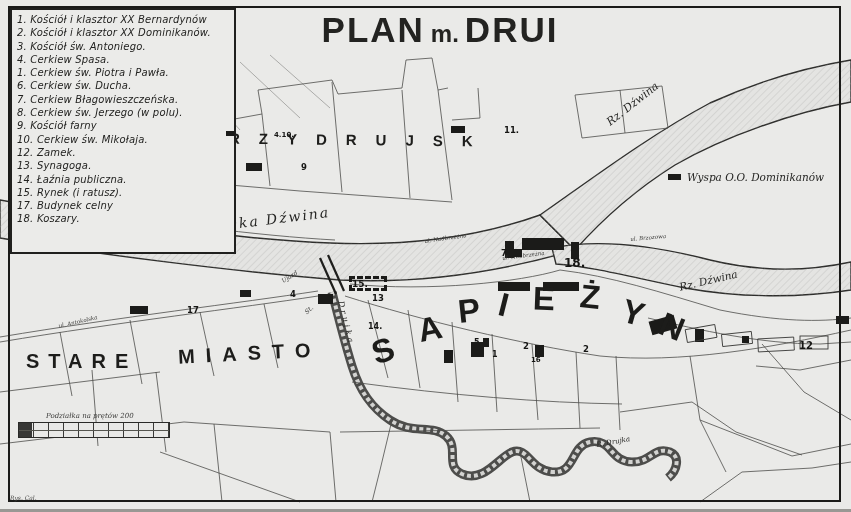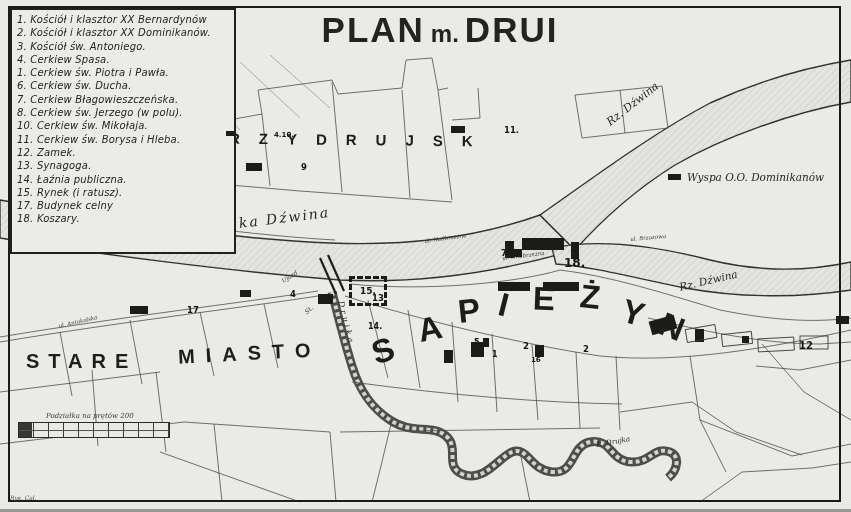--- a/index.html
+++ b/index.html
@@ -32,22 +32,22 @@
   .water{position:absolute;font-family:"DejaVu Serif",serif;font-style:italic;color:#262624;z-index:4;white-space:nowrap;transform-origin:0 0;}
 
   
   .street{position:absolute;font-family:"DejaVu Serif",serif;font-style:italic;color:#3a3a38;z-index:4;white-space:nowrap;transform-origin:0 0;}
 
   
   .marker{position:absolute;z-index:6;display:flex;align-items:flex-start;gap:3px;color:#161614;
           font-family:"DejaVu Sans",sans-serif;font-weight:700;white-space:nowrap;}
   .blk{display:inline-block;background:#1b1b19;}
   .mlabel{font-size:8.5px;line-height:9px;padding-left:36px;}
-  .rynek-box{position:absolute;left:349px;top:276px;width:38px;height:30px;border:3px dashed #1b1b19;
-             box-sizing:border-box;z-index:6;display:flex;align-items:center;justify-content:center;
+  .rynek-box{position:absolute;left:349px;top:276px;width:38px;height:15px;border:3px dashed #1b1b19;
+             box-sizing:border-box;z-index:6;display:flex;align-items:center;
              font:700 9px "DejaVu Sans",sans-serif;color:#161614;}
 
   
   .island{position:absolute;left:668px;top:171px;z-index:4;display:flex;align-items:center;gap:6px;}
   .island .text{font-family:"DejaVu Serif",serif;font-style:italic;font-size:10.5px;color:#262624;white-space:nowrap;}
 
   
   .scale{position:absolute;left:18px;top:412px;z-index:5;}
   .scale-caption{font:italic 7px "DejaVu Serif",serif;color:#3c3c3a;margin-left:28px;margin-bottom:2px;white-space:nowrap;}
   .scale-bar{position:relative;width:152px;height:16px;border:1px solid #2a2a28;box-sizing:border-box;background:
@@ -167,22 +167,22 @@
 
   <div class="legend">
     <div class="legend-item">1. Kościół i klasztor XX Bernardynów</div>
     <div class="legend-item">2. Kościół i klasztor XX Dominikanów.</div>
     <div class="legend-item">3. Kościół św. Antoniego.</div>
     <div class="legend-item">4. Cerkiew Spasa.</div>
     <div class="legend-item">1. Cerkiew św. Piotra i Pawła.</div>
     <div class="legend-item">6. Cerkiew św. Ducha.</div>
     <div class="legend-item">7. Cerkiew Błagowieszczeńska.</div>
     <div class="legend-item">8. Cerkiew św. Jerzego (w polu).</div>
+    <div class="legend-item">9. Kościół farny</div>
     <div class="legend-item">10. Cerkiew św. Mikołaja.</div>
-    <div class="legend-item">11. Cerkiew św. Borysa i Hleba.</div>
     <div class="legend-item">12. Zamek.</div>
     <div class="legend-item">13. Synagoga.</div>
     <div class="legend-item">14. Łaźnia publiczna.</div>
     <div class="legend-item">15. Rynek (i ratusz).</div>
     <div class="legend-item">17. Budynek celny</div>
     <div class="legend-item">18. Koszary.</div>
   </div>
 
   <div class="title">
     <span class="big">PLAN</span><span class="small">m.</span><span class="big">DRUI</span>

